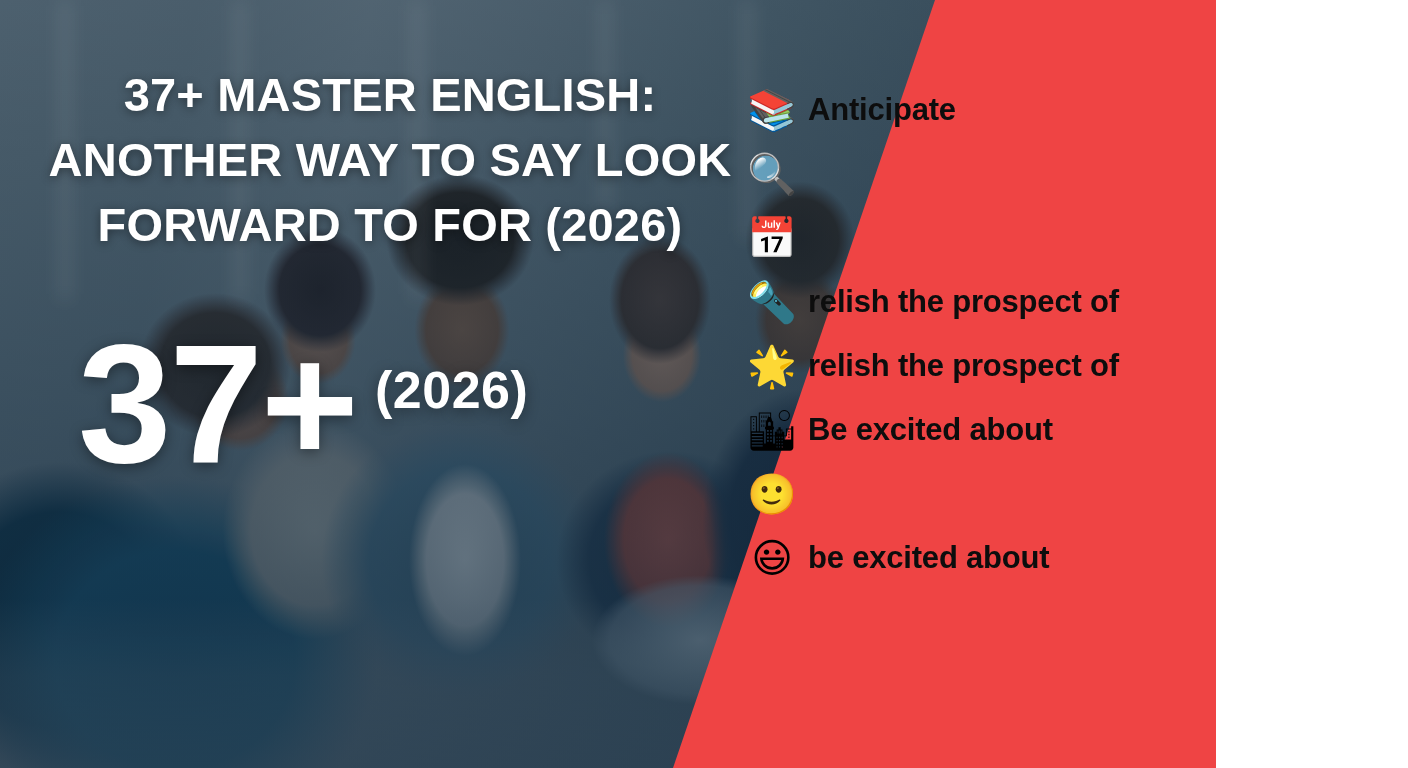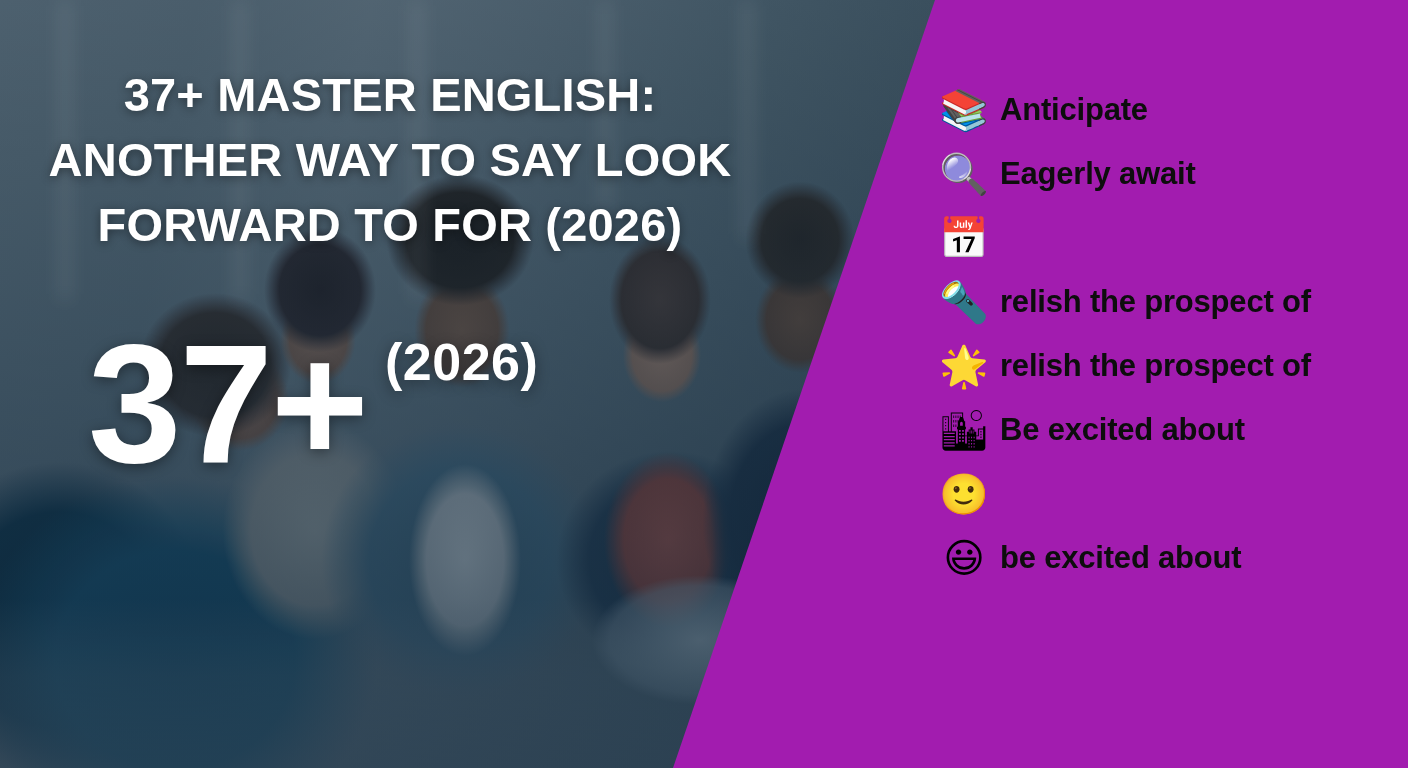--- a/index.html
+++ b/index.html
@@ -6,22 +6,22 @@
   * { margin:0; padding:0; box-sizing:border-box; }
   html, body {
     width:1408px; height:768px;
     overflow:hidden;
     background:#ffffff;
     font-family:"Liberation Sans", sans-serif;
   }
 
   #stage {
     position:relative;
-    width:1408px; height:768px;
-    background:#a21caf;
+    width:1216px; height:768px;
+    background:#ef4444;
     overflow:hidden;
   }
 
   
   .photo-panel {
     position:absolute;
     left:0; top:0;
     width:960px; height:768px;
     overflow:hidden;
     
@@ -87,23 +87,23 @@
     font-weight:700;
     line-height:65px;
     letter-spacing:0.2px;
     text-transform:uppercase;
     text-shadow:0 2px 10px rgba(0,0,0,0.42);
     padding:0 4px;
   }
 
   .bignum-row {
     position:absolute;
-    left:88px; top:336px;
+    left:78px; top:336px;
     display:flex;
-    align-items:flex-start;
+    align-items:center;
     color:#ffffff;
     text-shadow:0 3px 14px rgba(0,0,0,0.40);
   }
   .bignum {
     font-size:168px;
     font-weight:700;
     line-height:0.82;
     letter-spacing:-2px;
   }
   .bignum-year {
@@ -174,21 +174,20 @@
   <div class="list-panel">
     <ul class="syn-list">
 
       <li class="syn-item">
         <span class="syn-emoji">📚</span>
         <span class="syn-label">Anticipate</span>
       </li>
 
       <li class="syn-item">
         <span class="syn-emoji">🔍</span>
-        <span class="syn-label">Eagerly await</span>
       </li>
 
       <li class="syn-item">
         <span class="syn-emoji">📅</span>
         <span class="syn-label"></span>
       </li>
 
       <li class="syn-item">
         <span class="syn-emoji">🔦</span>
         <span class="syn-label">relish the prospect of</span>

